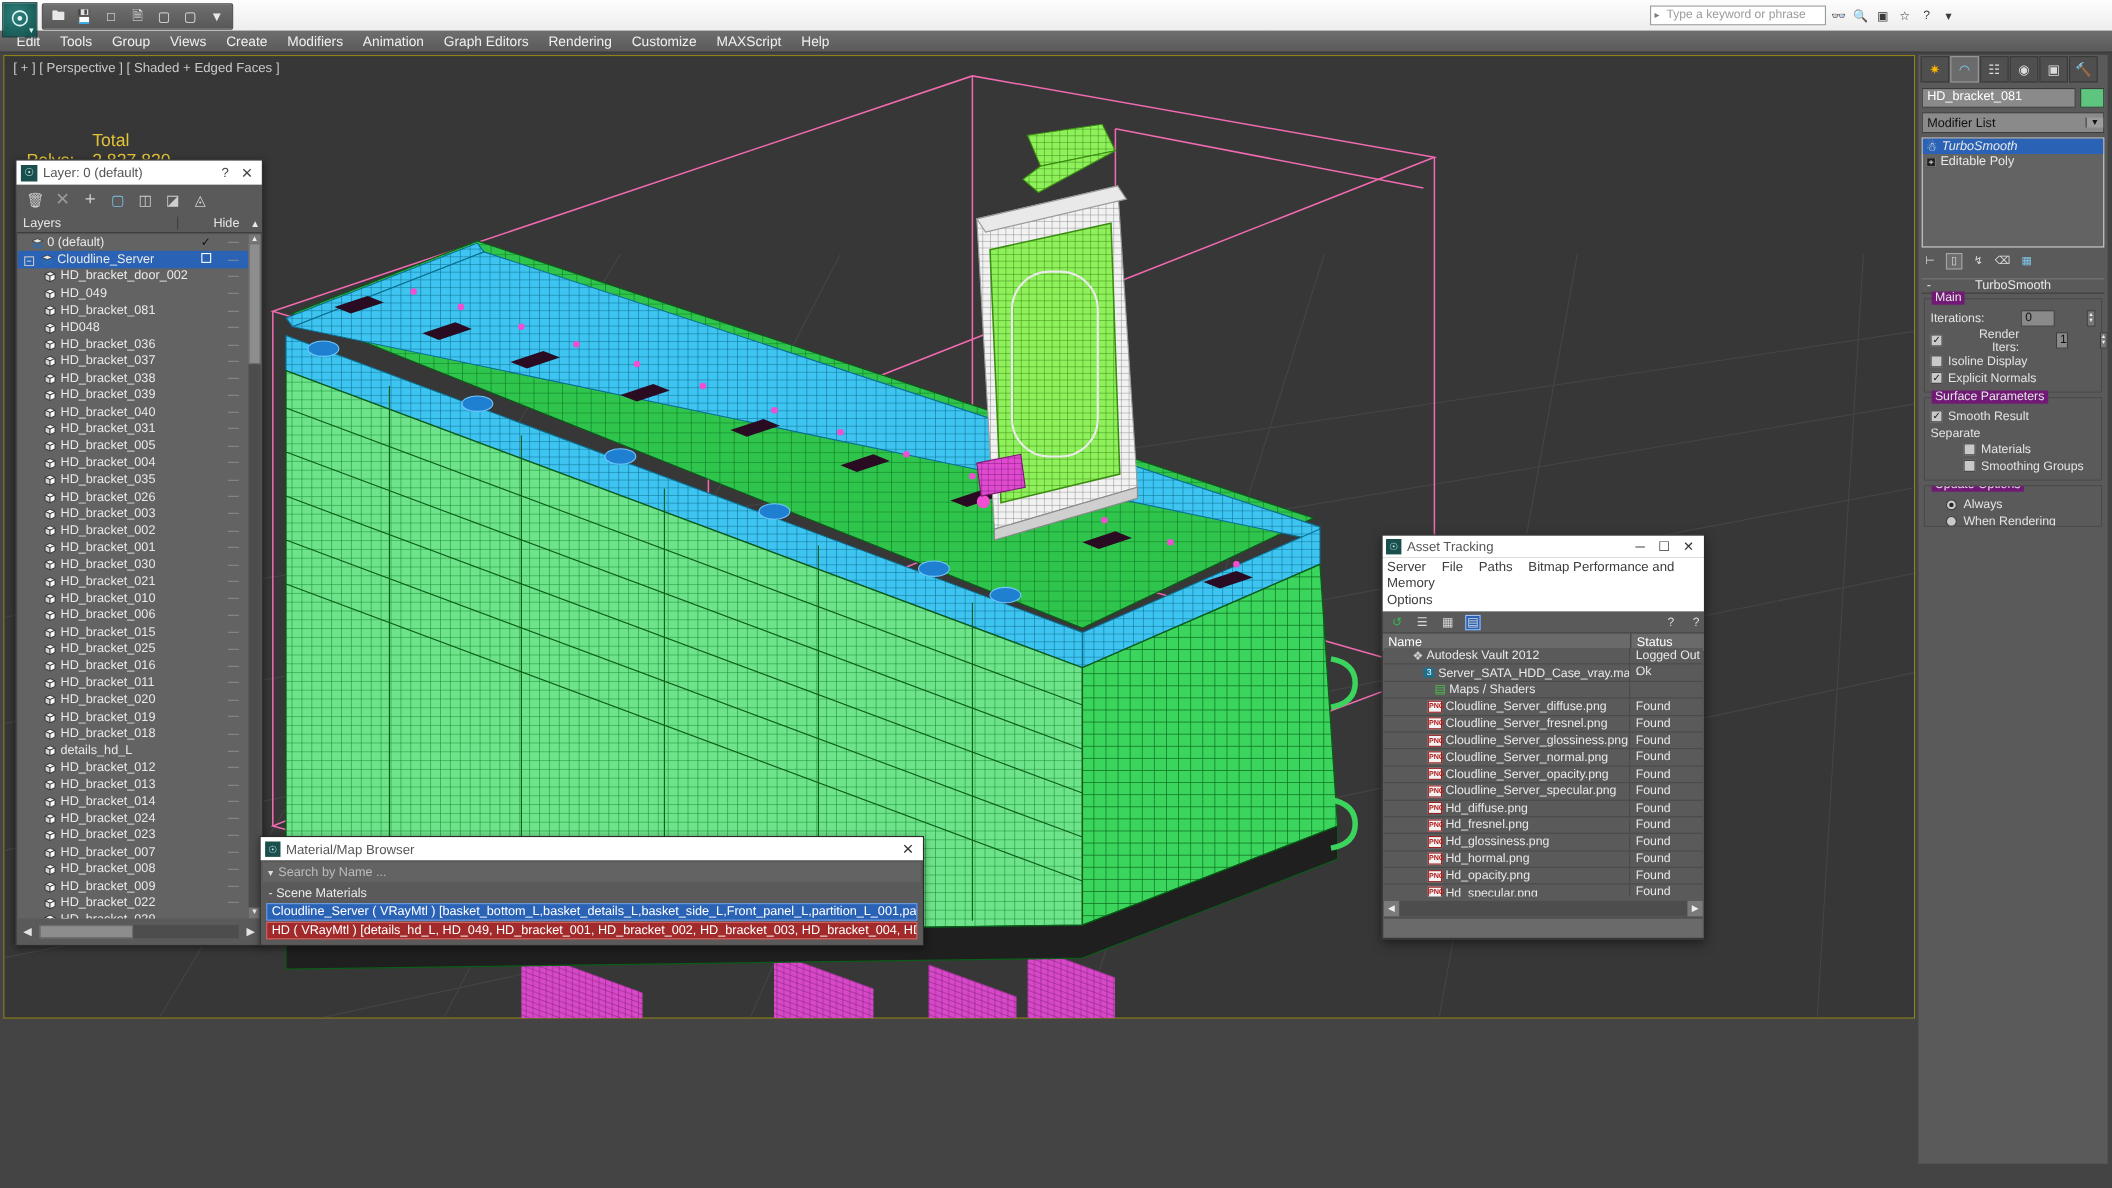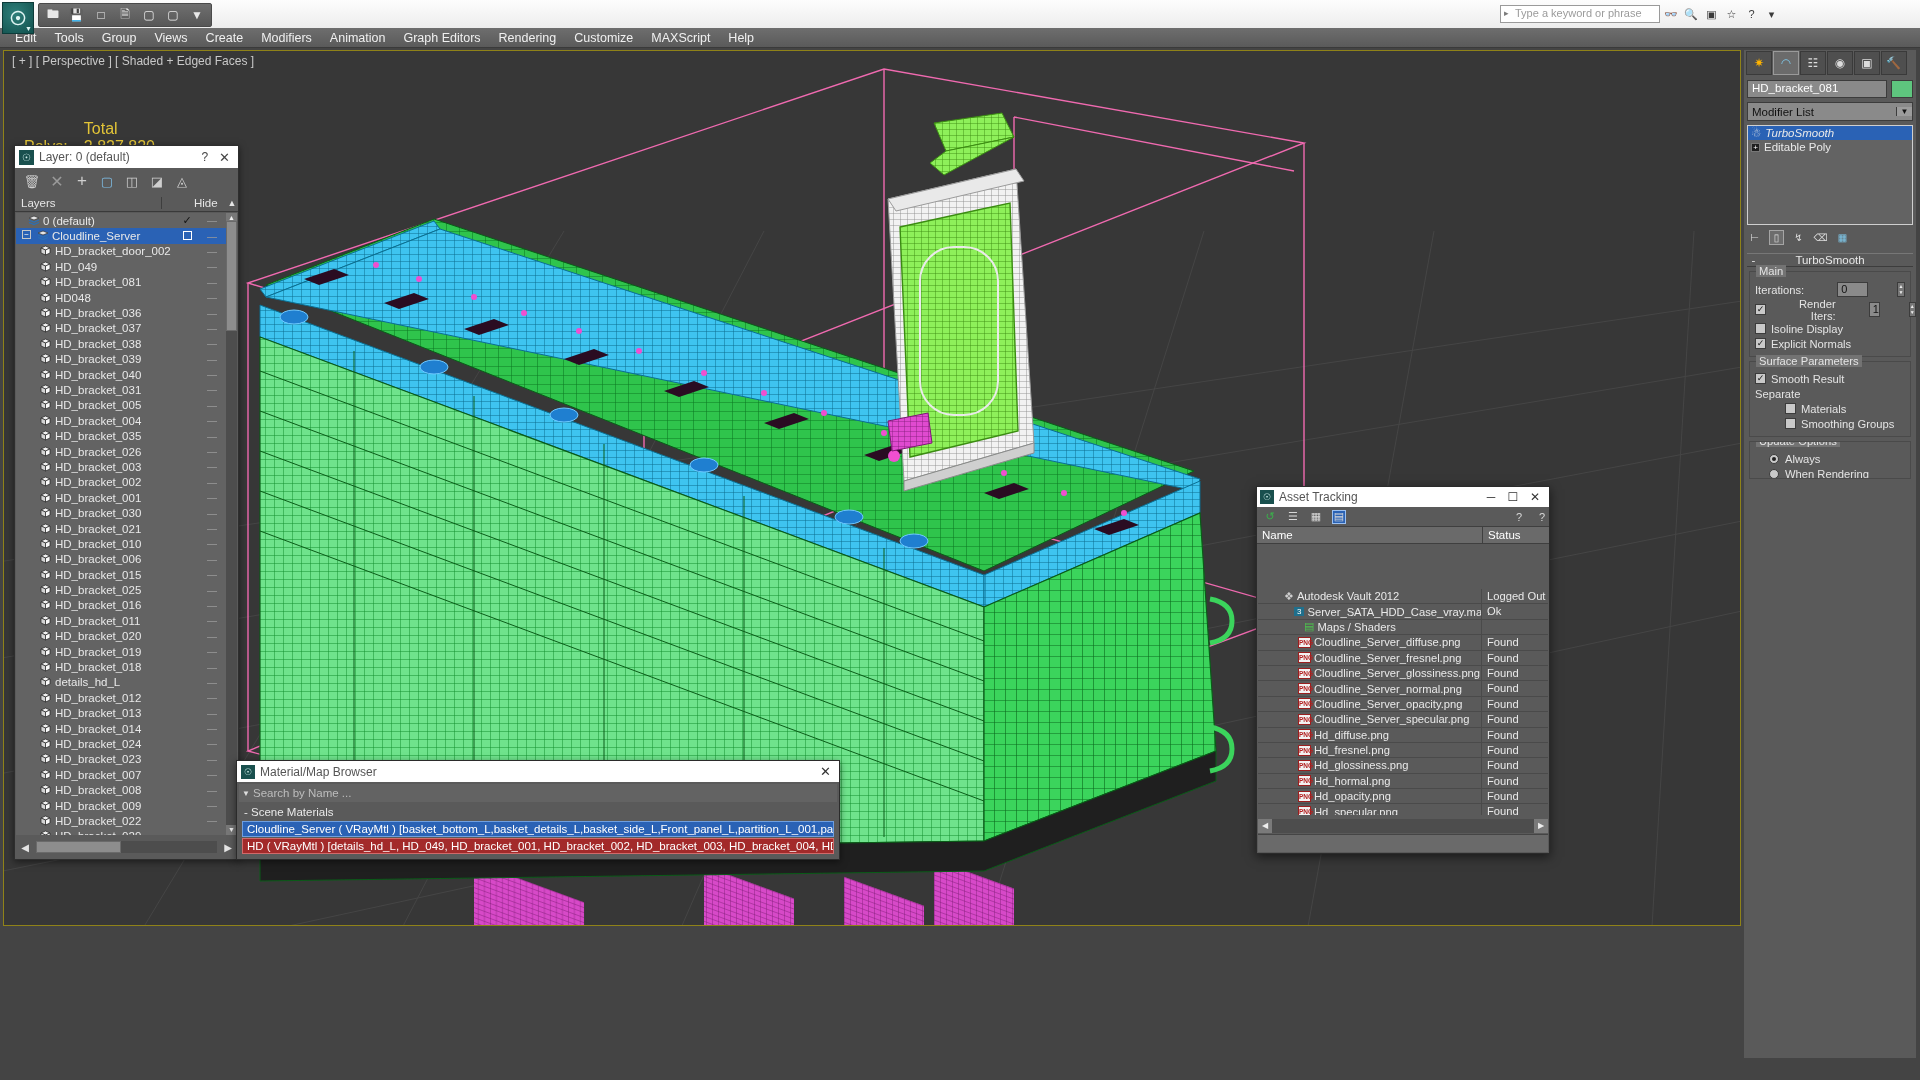--- a/index.html
+++ b/index.html
@@ -68,21 +68,21 @@
   #ldtools .t { width:16px; height:16px; display:flex; align-items:center; justify-content:center; font-size:13px; color:#cfcfcf; }
   #ldhdr { height:18px; background:#5a5a5a; display:flex; align-items:center;
            border-bottom:1px solid #3a3a3a; font-size:11.5px; color:#e6e6e6; }
   #ldhdr .c1 { flex:1; padding-left:6px; border-right:1px solid #3e3e3e; }
   #ldhdr .c2 { width:28px; border-right:1px solid #3e3e3e; }
   #ldhdr .c3 { width:36px; padding-left:4px; }
   #ldhdr .c4 { width:12px; text-align:center; font-size:9px;}
   #ldlist { position:absolute; left:1px; top:67px; right:1px; bottom:24px; background:#636363;
             overflow:hidden; }
   .lrow { height:15.4px; display:flex; align-items:center; font-size:11.5px; color:#e9e9e9; position:relative; }
-  .lrow .nm { flex:1; display:flex; align-items:flex-start; gap:4px; padding-left:6px; white-space:nowrap; overflow:hidden;}
+  .lrow .nm { flex:1; display:flex; align-items:flex-end; gap:4px; padding-left:6px; white-space:nowrap; overflow:hidden;}
   .lrow.sel { background:#2a62b5; }
   .lrow .exp { width:9px; height:9px; border:1px solid #c8c8c8; color:#fff; font-size:8px;
                line-height:7px; text-align:center; margin-right:2px; }
   .lrow .licon { width:11px; height:11px; }
   .lrow .chk { width:28px; text-align:center; color:#111; font-size:11px; }
   .lrow .box { width:9px; height:9px; border:1.5px solid #fff; display:inline-block; }
   .lrow .hide { width:36px; color:#9a9a9a; font-size:10px; padding-left:6px; }
   .lrow.indent .nm { padding-left:24px; }
   .lrow.indent1 .nm { padding-left:12px; }
   #ldscroll { position:absolute; right:1px; top:67px; width:11px; bottom:24px; background:#4d4d4d; }
@@ -170,21 +170,21 @@
   #cpstackbtns { margin:3px 3px 0 3px; height:18px; display:flex; align-items:center; gap:7px; }
   #cpstackbtns .b { width:15px; height:15px; display:flex; align-items:center; justify-content:center;
                     font-size:10px; color:#ddd; }
   #cpstackbtns .b.on { background:#6d6d6d; border:1px solid #a5a5a5; }
   .roll { margin:7px 3px 0 3px; }
   .rollhdr { height:14px; background:#5a5a5a; border-top:1px solid #777; border-bottom:1px solid #3d3d3d;
              display:flex; align-items:center; font-size:11.5px; color:#e8e8e8; }
   .rollhdr .m { width:13px; text-align:center; }
   .rollhdr .t { flex:1; text-align:center; padding-right:13px; }
   .grp { margin:4px 2px 0 2px; border:1px solid #4a4a4a; padding:9px 5px 5px 5px; position:relative; }
-  .grp > .cap { position:absolute; top:-7px; left:6px; background:#737373; padding:0 3px;
+  .grp > .cap { position:absolute; top:-7px; left:6px; background:#701a75; padding:0 3px;
                 font-size:11.2px; color:#e4e4e4; }
   .frow { display:flex; align-items:center; height:17px; font-size:11.2px; color:#e4e4e4; margin-bottom:3px;gap:28px;}
   .frow .lab { flex:1; text-align:right; padding-right:5px; }
   .frow .num { width:38px; height:15px; background:#8a8a8a; border:1px solid #3c3c3c; color:#111;
                font-size:11px; padding-left:3px; }
   .frow .spin { width:10px; height:15px; background:#777; border:1px solid #3c3c3c; margin-left:1px;
                 display:flex; flex-direction:column; font-size:5px; color:#eee; align-items:center; }
   .cbx { width:11px; height:11px; background:#c9c9c9; border:1px solid #3c3c3c; margin-right:5px;
          font-size:9px; line-height:9px; text-align:center; color:#111; flex:none; }
   .cbx.off { color:transparent; }
@@ -972,20 +972,28 @@
 
 <div id="atw">
   <div class="ttl">
     <div class="ico">☉</div>
     <span>Asset Tracking</span>
     <div class="sp"></div>
     <div class="w">─</div>
     <div class="w">☐</div>
     <div class="w">✕</div>
   </div>
+  <div class="menus">
+    <span>Server</span>
+    <span>File</span>
+    <span>Paths</span>
+    <span>Bitmap Performance and Memory</span>
+    <br>
+    <span>Options</span>
+  </div>
   <div class="tools">
     <div class="t" style="color:#39b54a;">↺</div>
     <div class="t">☰</div>
     <div class="t">▦</div>
     <div class="t on">▤</div>
     <div class="sp"></div>
     <div class="t">?</div>
     <div class="t">?</div>
   </div>
   <div class="hdr">

